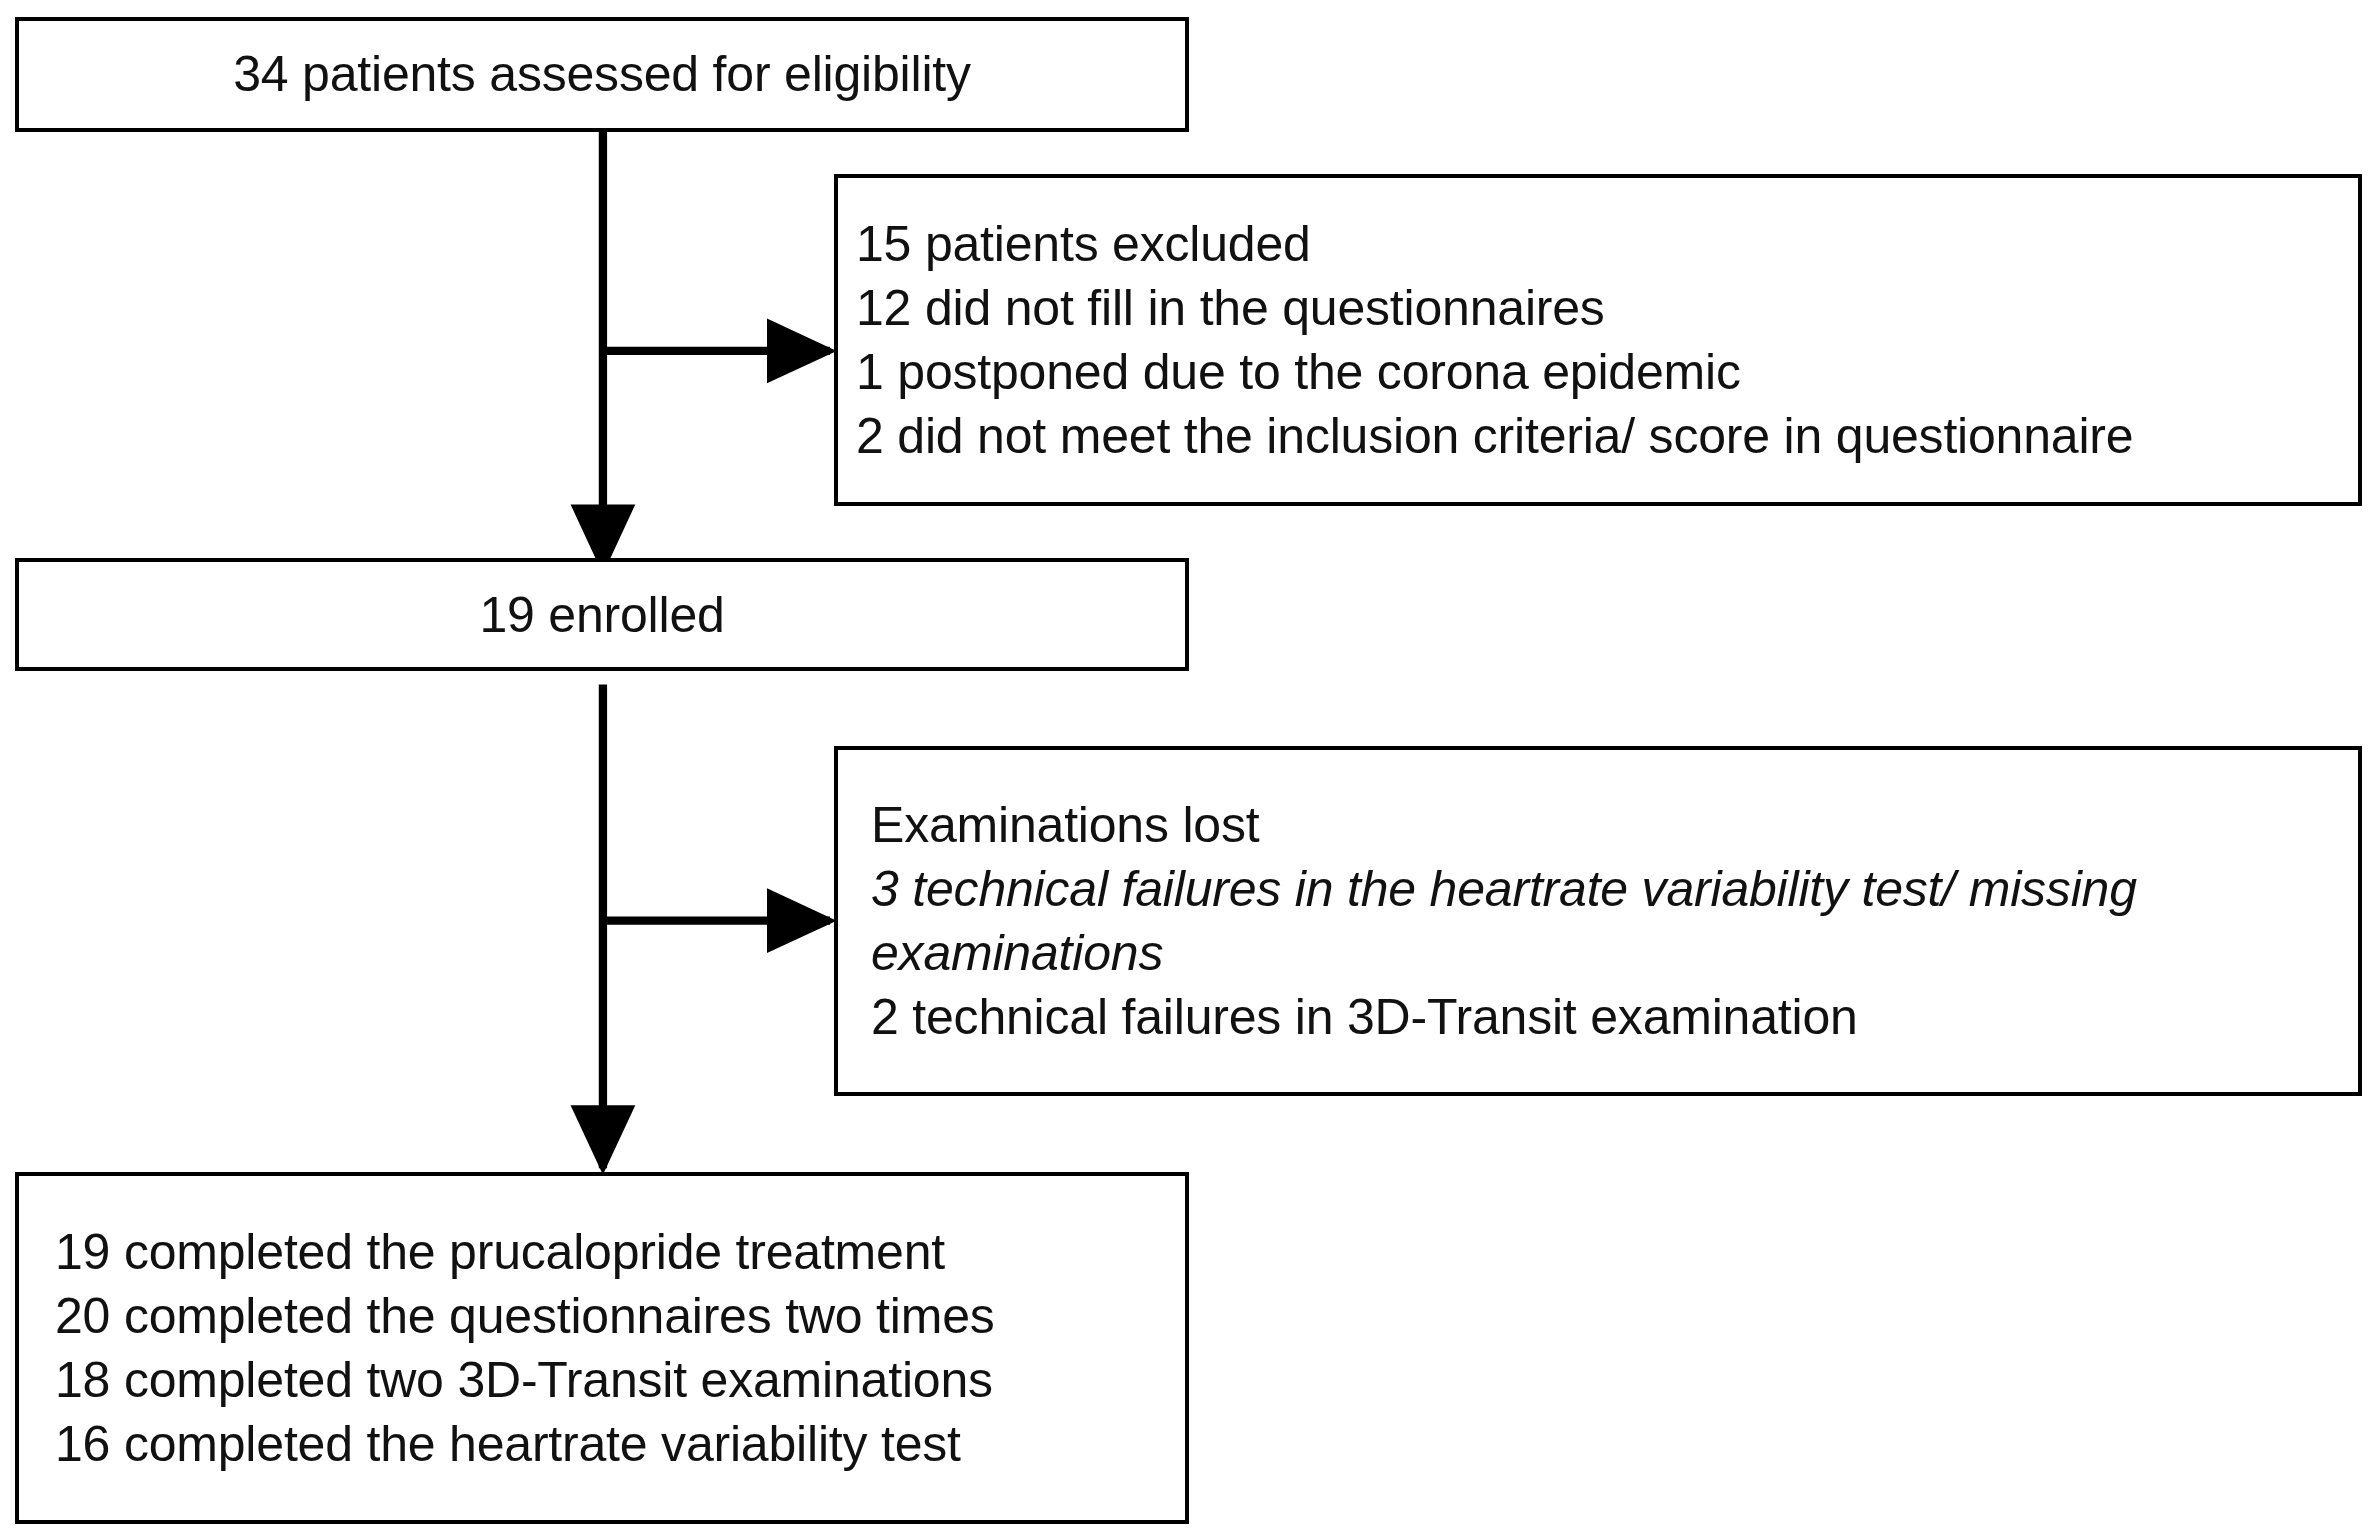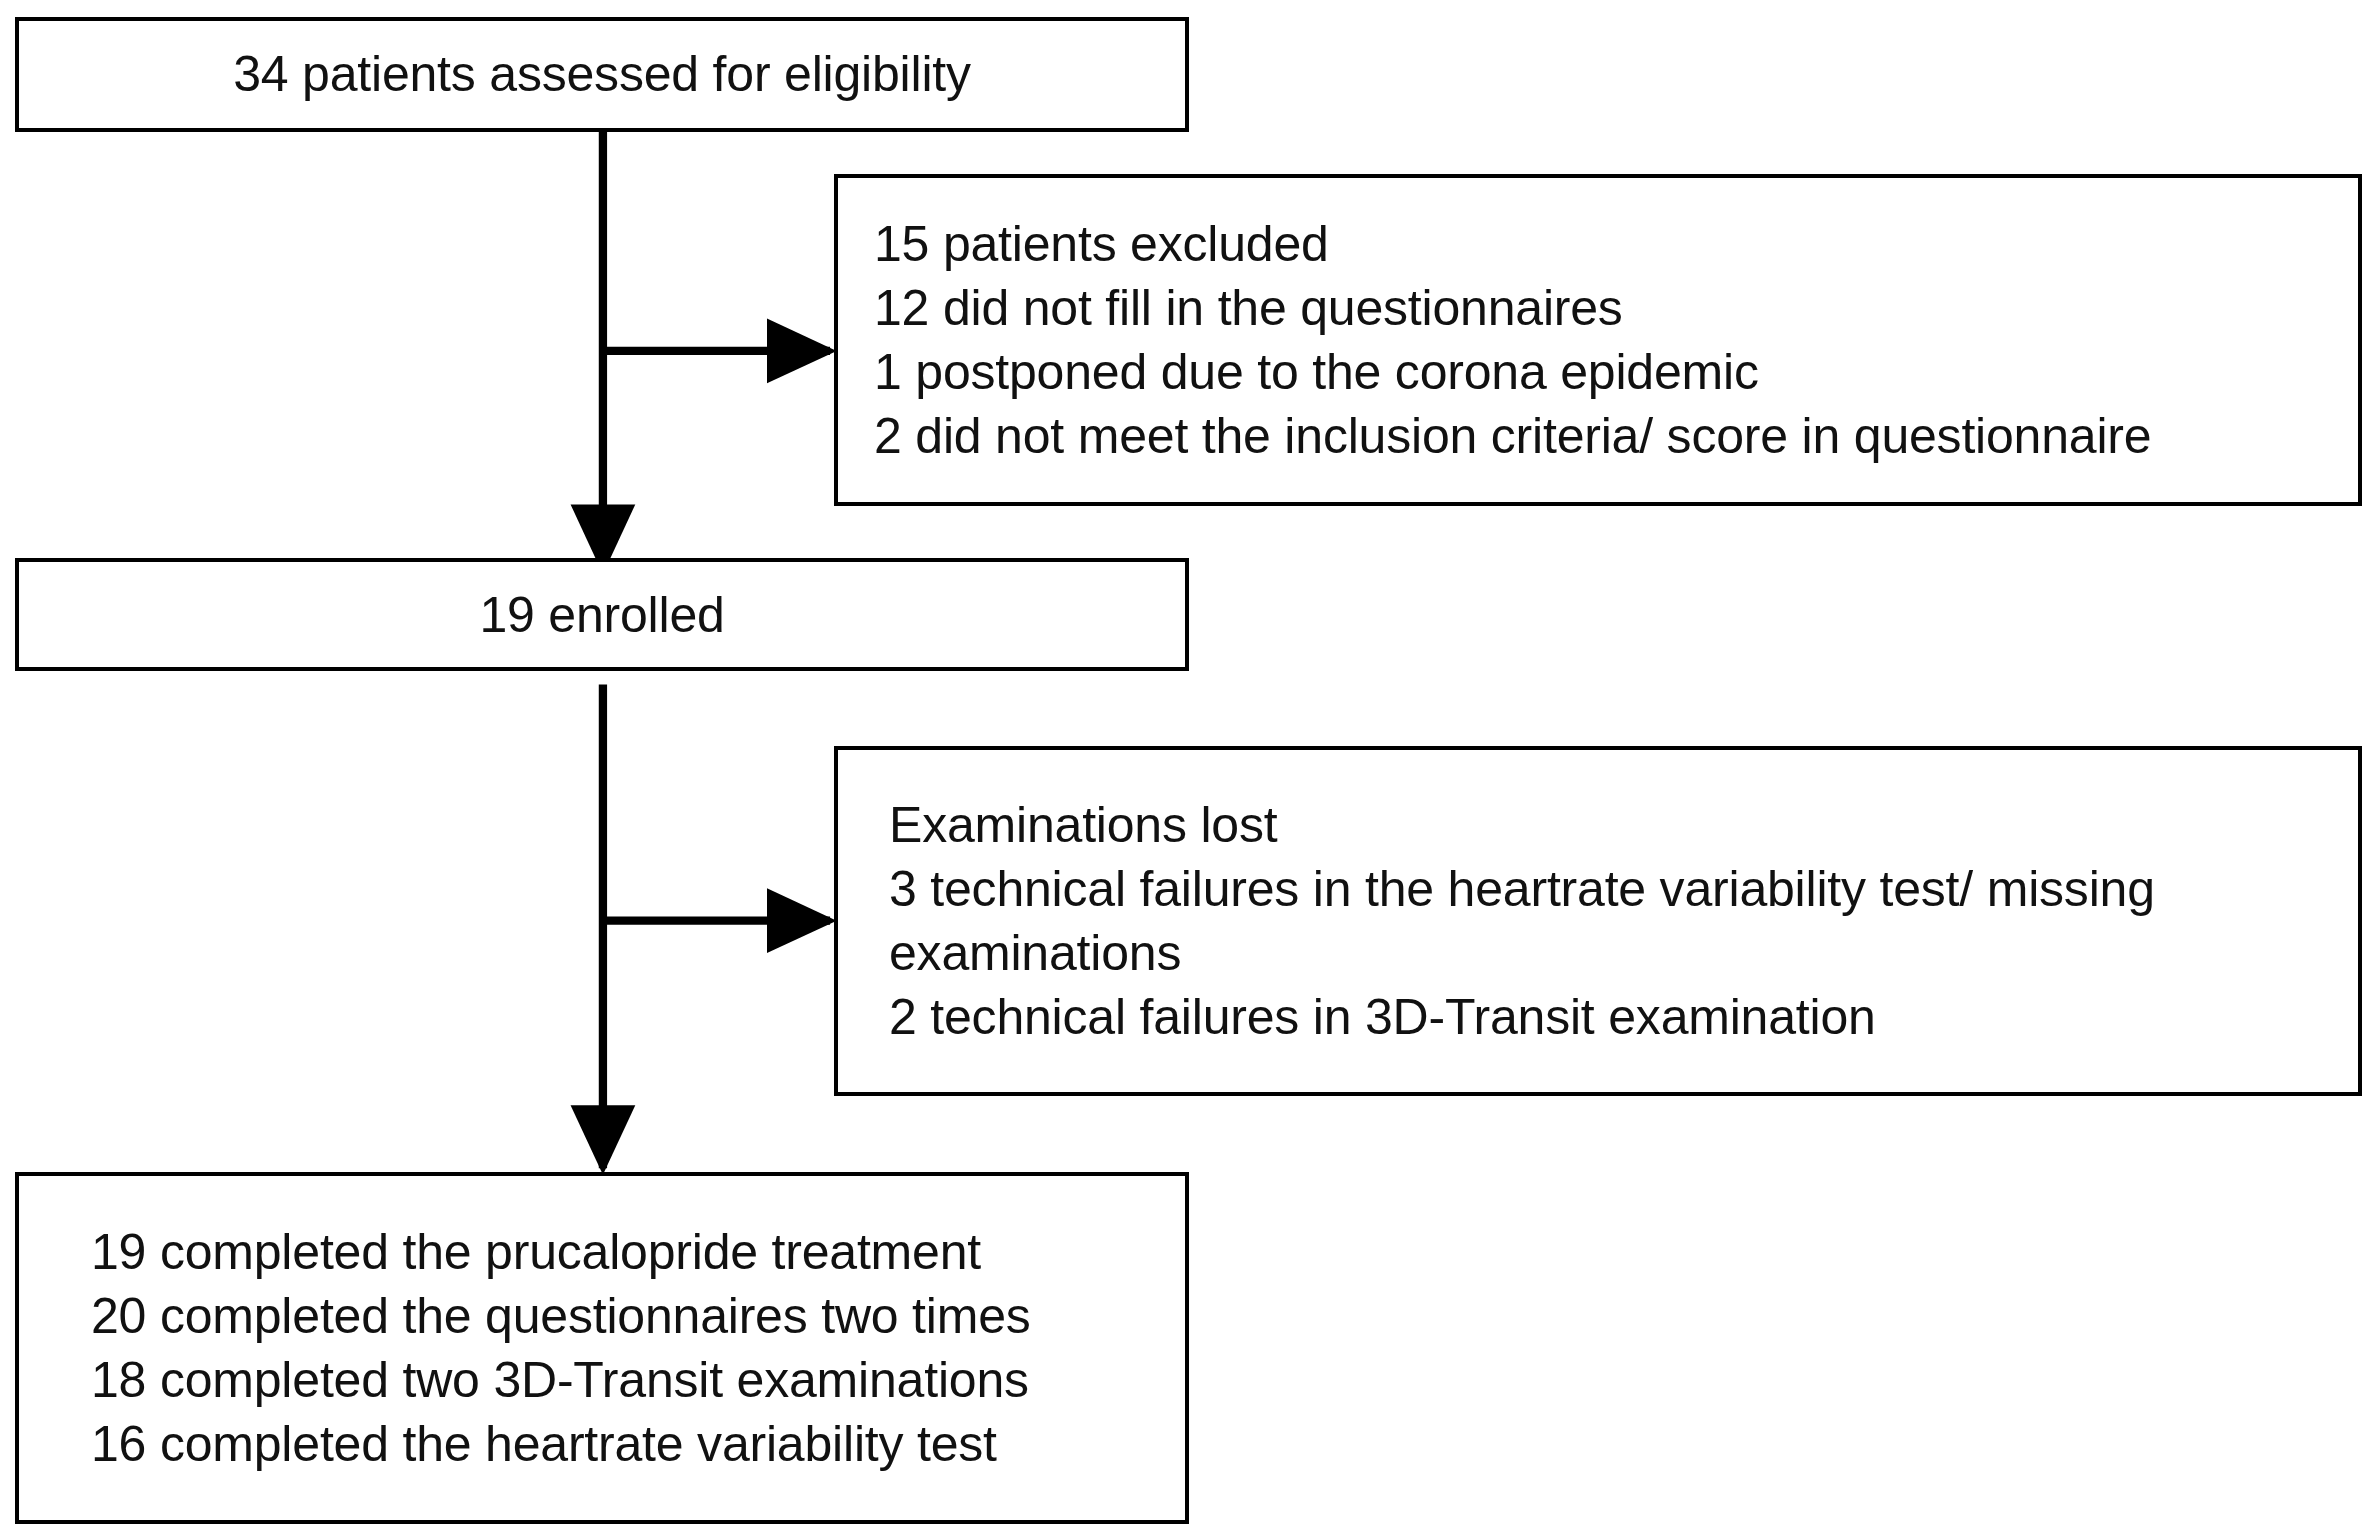--- a/index.html
+++ b/index.html
@@ -24,21 +24,21 @@
     background: #ffffff;
     border: 4.5px solid #000000;
     display: flex;
     flex-direction: column;
     justify-content: center;
   }
   .node.centered {
     align-items: center;
   }
   .node.left {
-    align-items: flex-start;
+    align-items: center;
   }
   .line {
     position: absolute;
     font-size: 50px;
     line-height: 1.28;
     white-space: nowrap;
     color: #111111;
     letter-spacing: -0.2px;
   }
   .lines {
@@ -53,21 +53,21 @@
   #box-assessed   { left: 15px;   top: 16.6px;   width: 1174px; height: 115px; }
   #box-excluded   { left: 834px; top: 174px;  width: 1528px; height: 332px; }
   #box-enrolled   { left: 15px;   top: 558px;  width: 1174px; height: 113px; }
   #box-lost       { left: 834px; top: 746px;  width: 1528px; height: 350px; padding-left: 15px; }
   #box-completed  { left: 15px;   top: 1172px; width: 1174px; height: 352px; }
 
   #box-assessed .lines, #box-enrolled .lines { text-align: center; }
   #box-excluded .lines, #box-lost .lines     { padding-left: 36px; }
   #box-completed .lines                      { padding-left: 72px; }
 
-  #box-lost .line.wrap { white-space: normal; max-width: 1457px; }
+  #box-lost .line.wrap { white-space: normal; max-width: 1457px; font-style: italic; }
 
   
   #connectors {
     position: absolute;
     left: 0;
     top: 0;
     width: 2377px;
     height: 1535px;
     pointer-events: none;
   }

